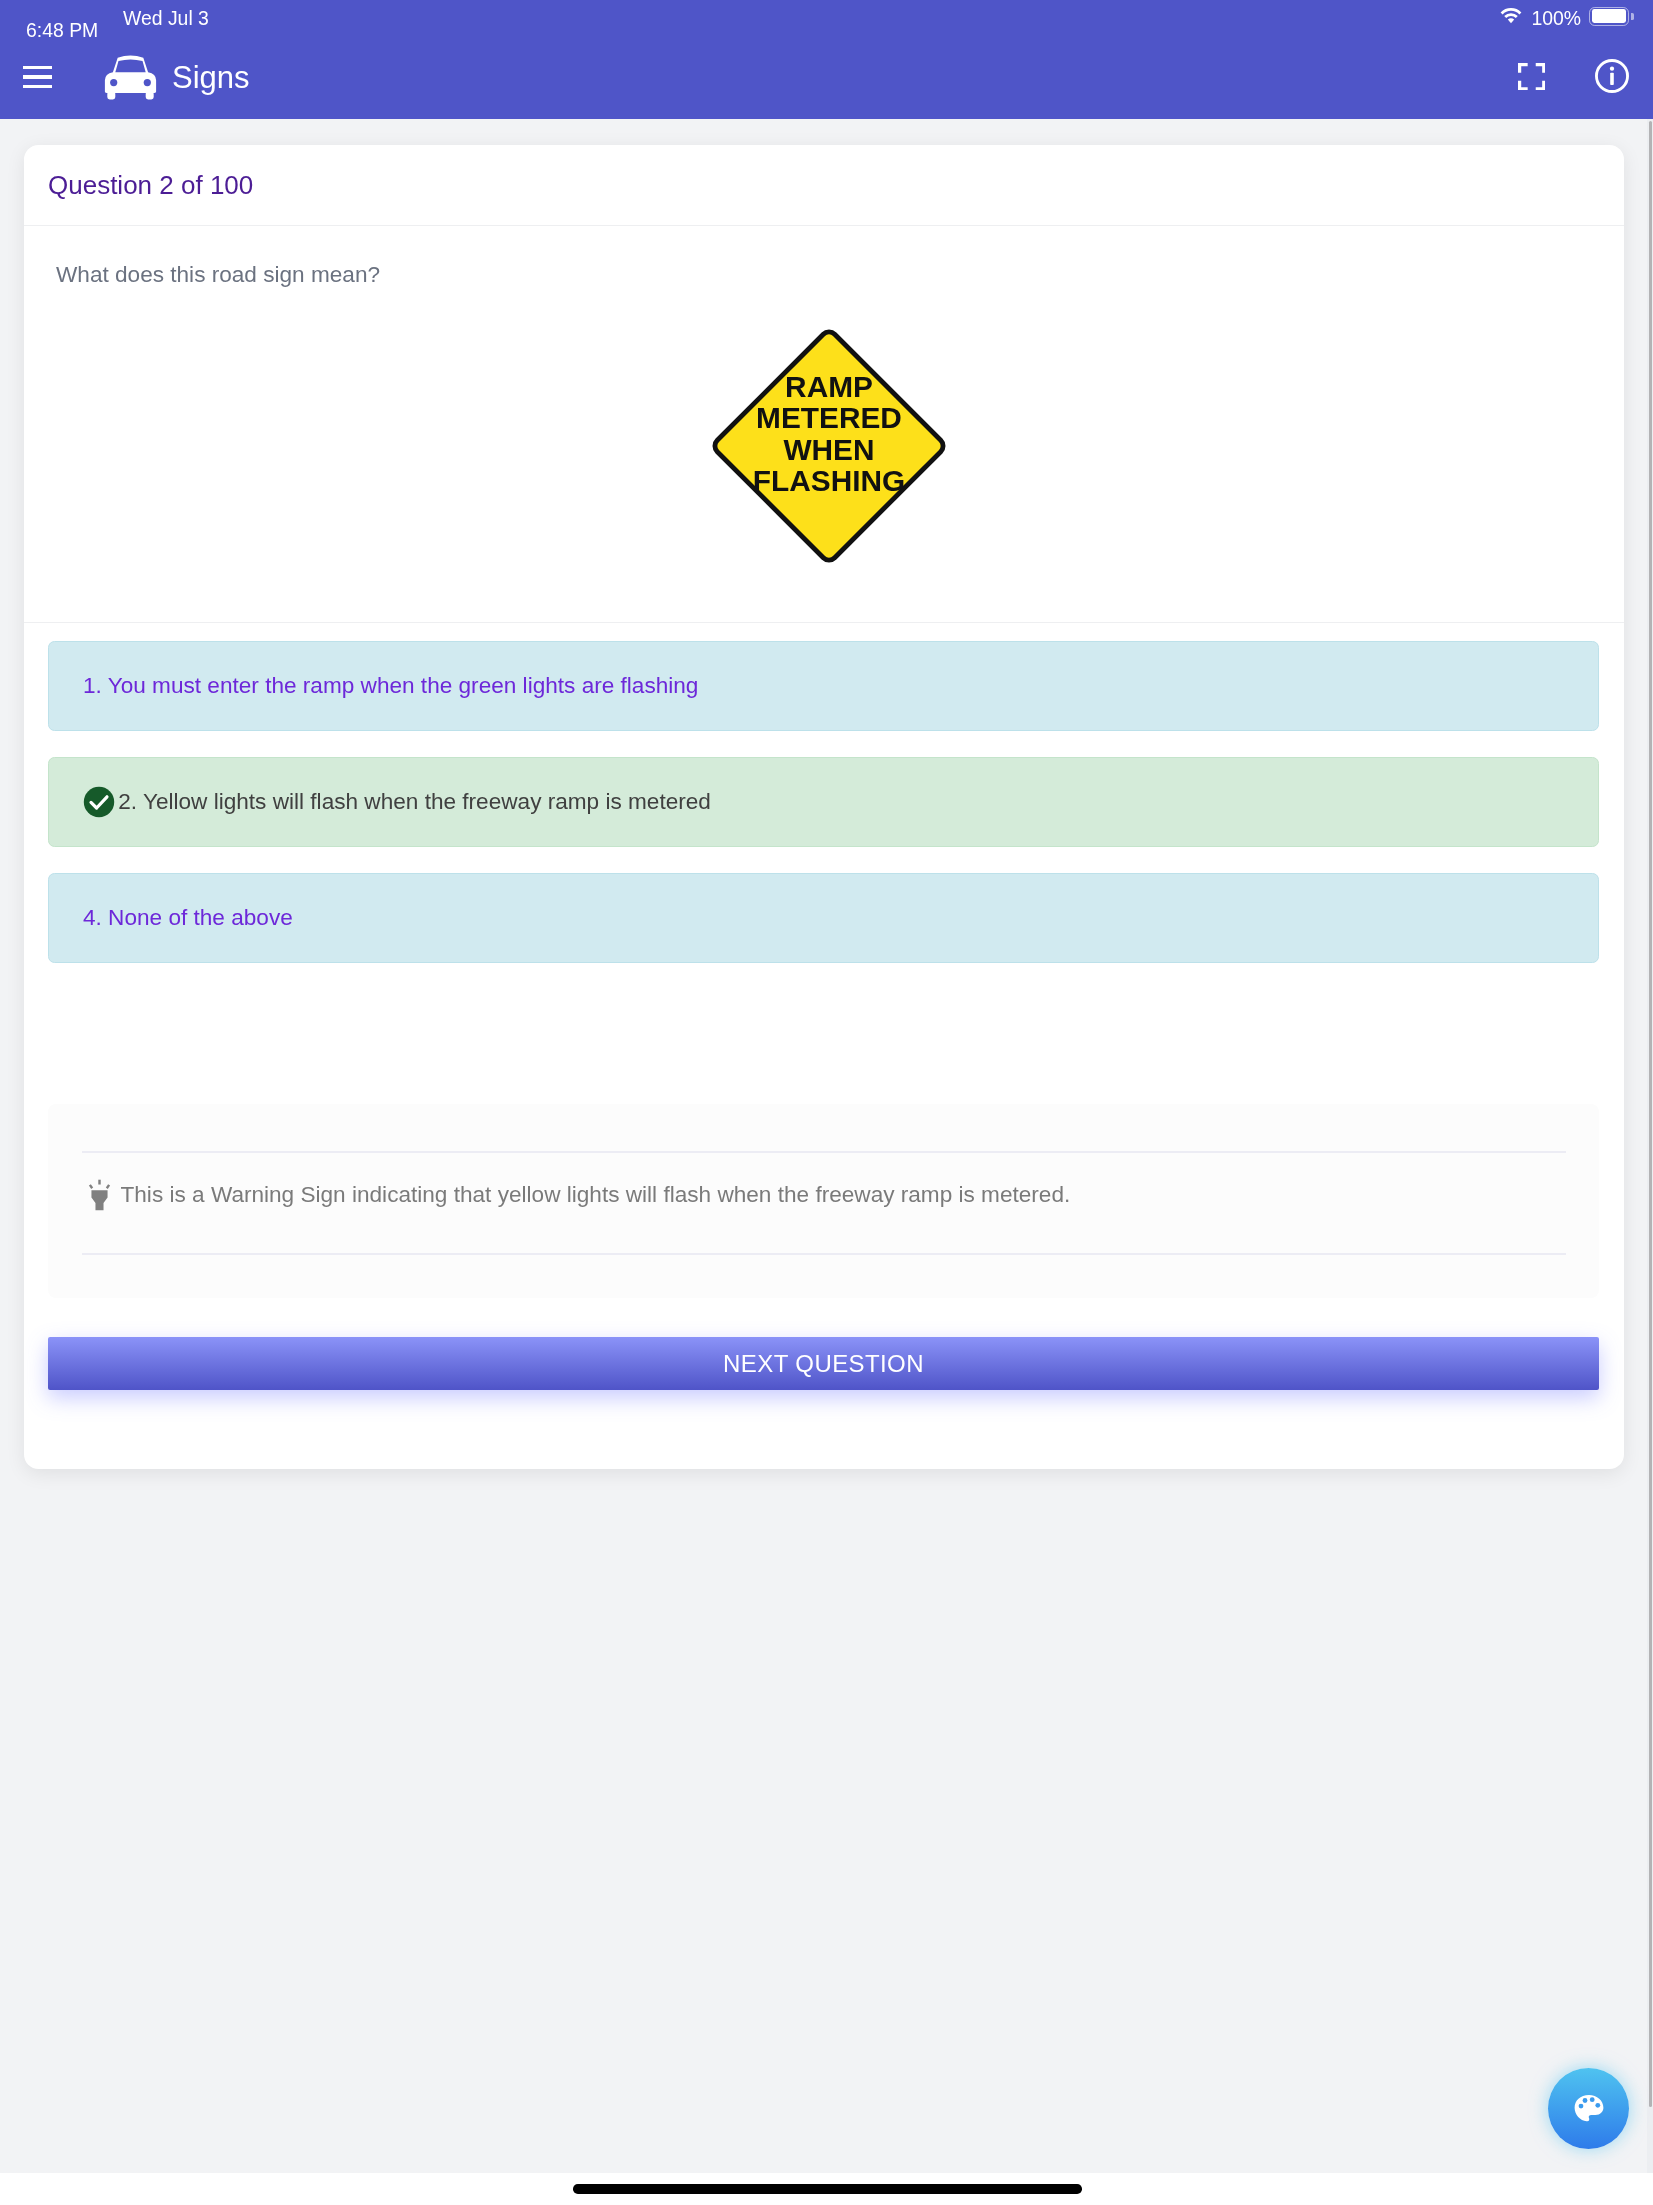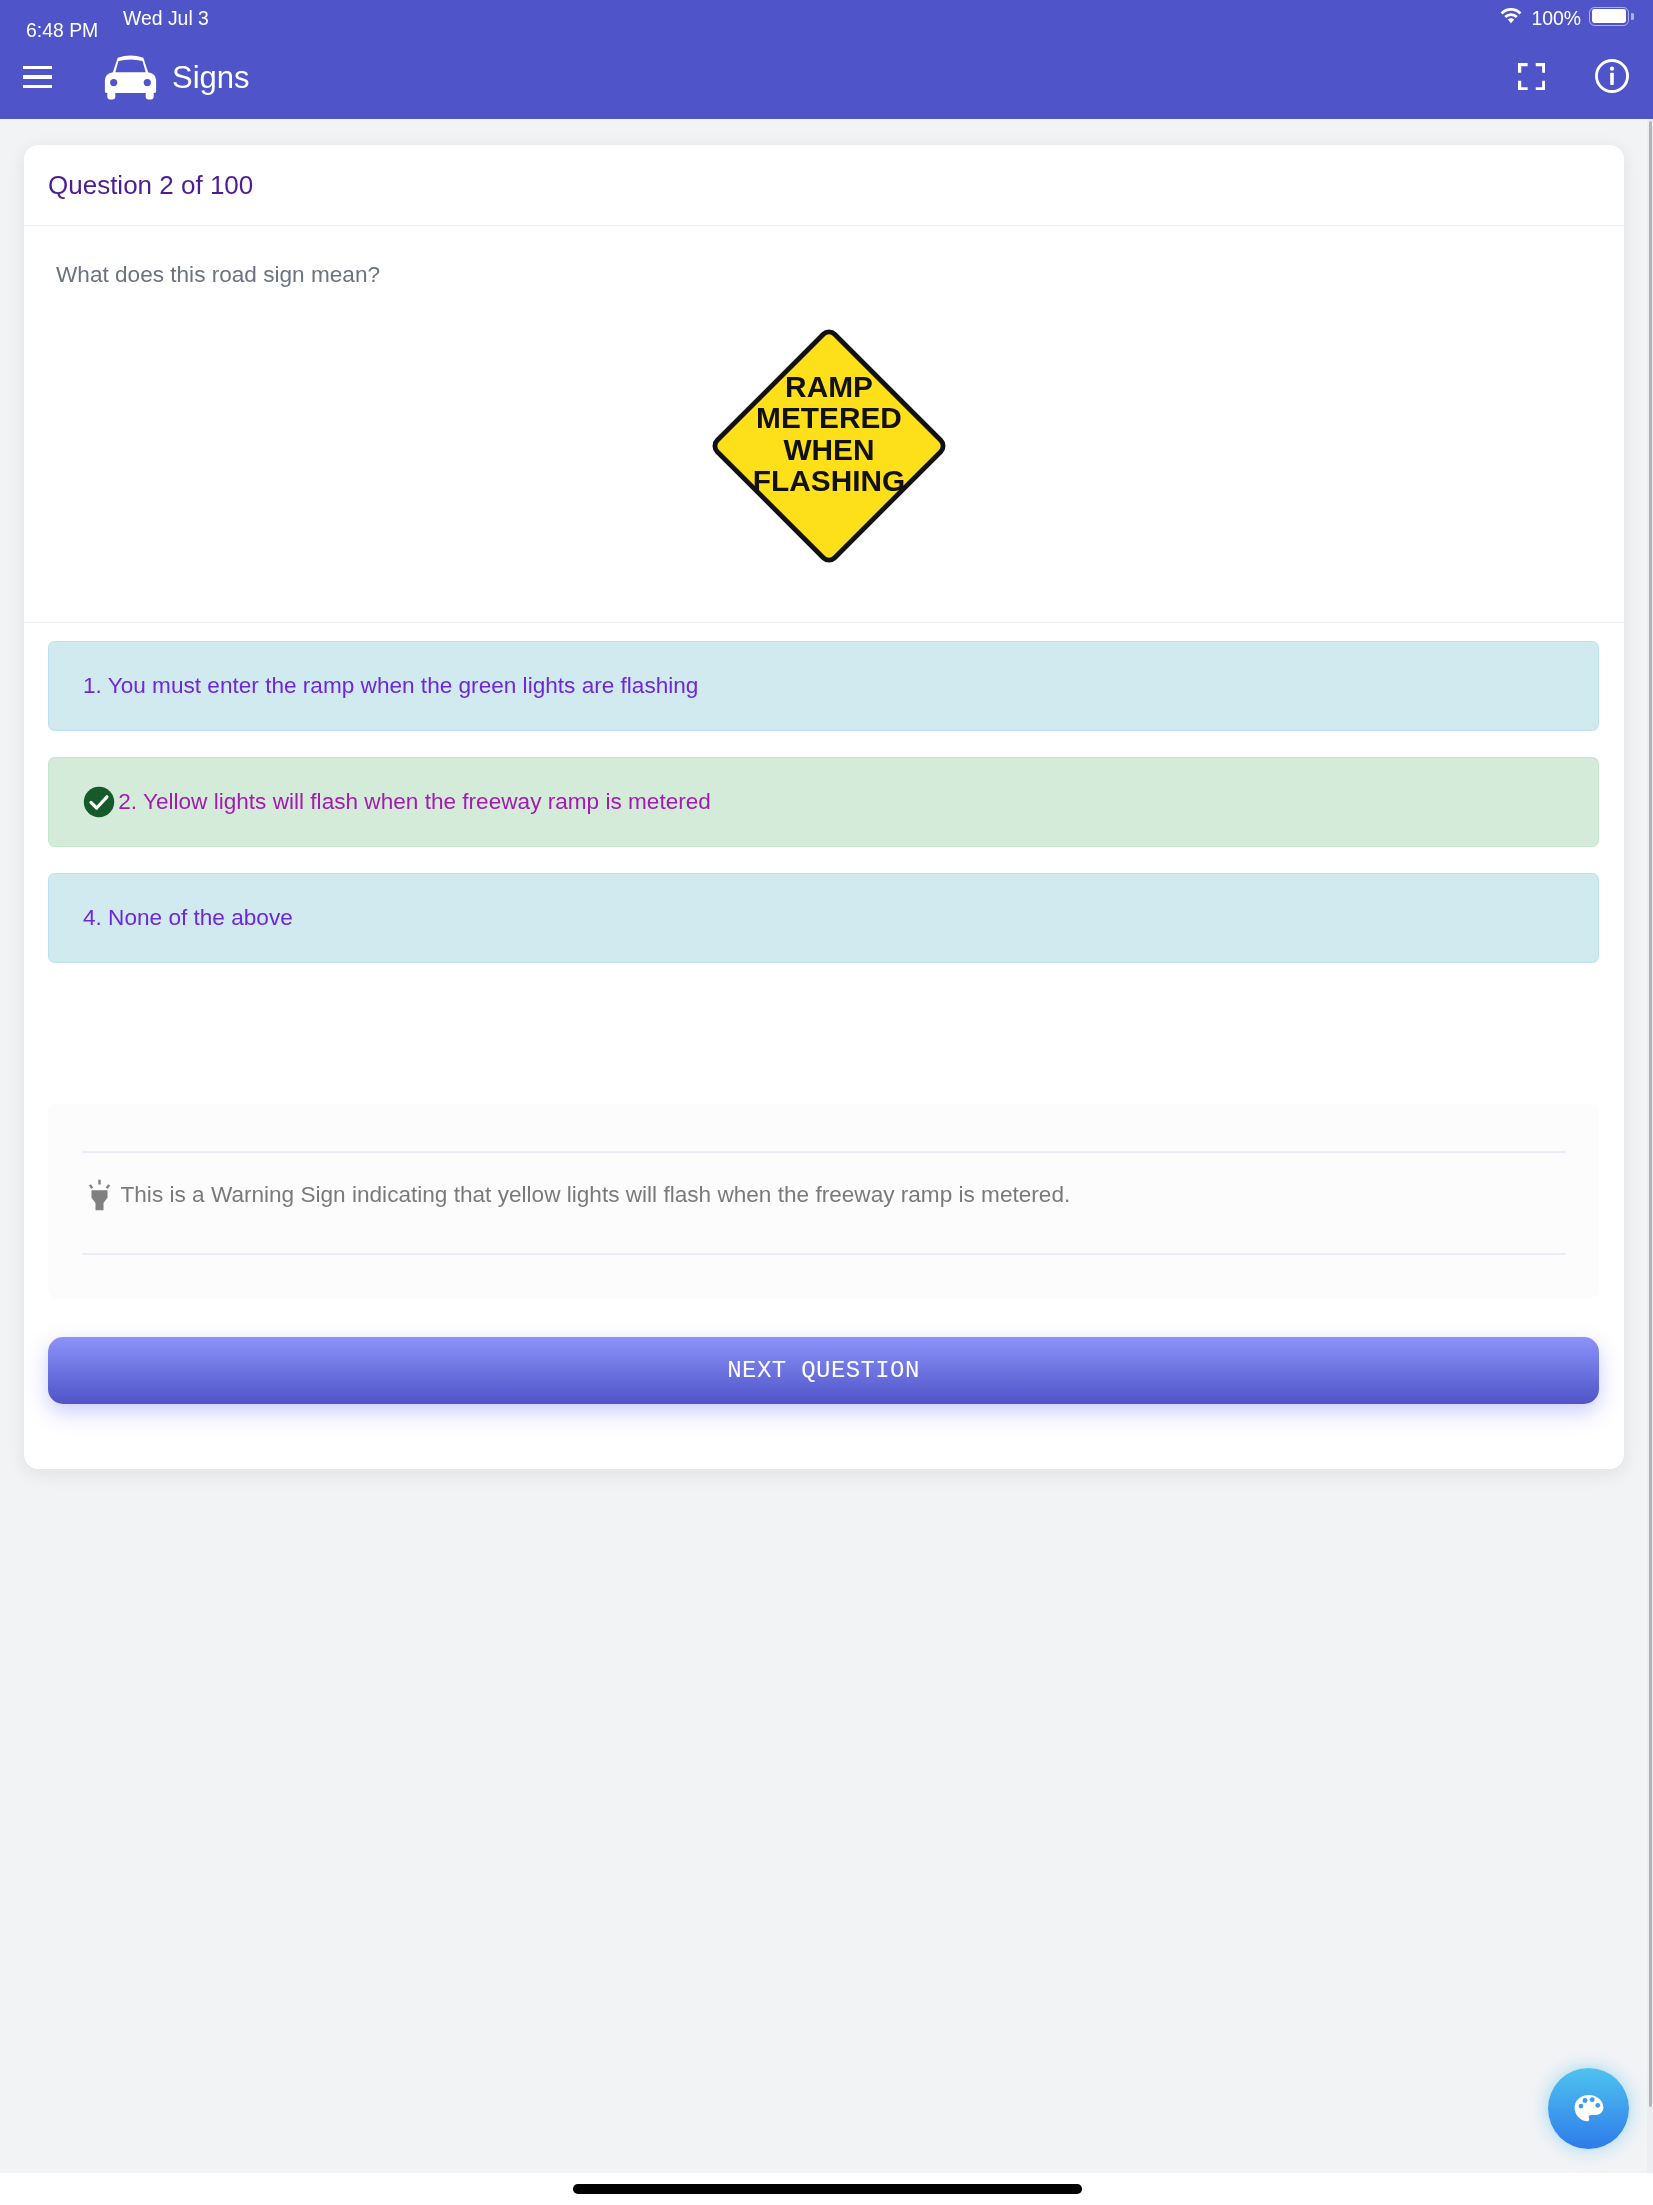--- a/index.html
+++ b/index.html
@@ -53,43 +53,43 @@
   .question-text { position: absolute; left: 32px; top: 36px; font-size: 22.6px; color: #6b7280; }
   .sign-wrap { position: absolute; left: 672px; top: 87px; width: 266px; height: 266px; }
 
   .answers { position: absolute; left: 24px; top: 496px; width: 1551px; }
   .answer {
     height: 90px; border-radius: 6.5px; margin-bottom: 26px;
     display: flex; align-items: center; padding-left: 34px;
     font-size: 22.6px; cursor: pointer;
   }
   .answer.info { background: #d1eaf0; border: 1.6px solid #bde1ea; color: #6d28d9; }
-  .answer.correct { background: #d4ebd9; border: 1.6px solid #c4e4cb; color: #a21caf; padding-left: 34px; }
+  .answer.correct { background: #d4ebd9; border: 1.6px solid #c4e4cb; color: #404040; padding-left: 34px; }
   .check-icon { width: 32px; height: 32px; margin-right: 3.2px; flex-shrink: 0; }
 
   .explain-box {
     position: absolute; left: 24px; top: 959px; width: 1551px; height: 194px;
     background: #fcfcfc; border-radius: 8px;
   }
   .explain-rule { position: absolute; left: 34px; width: 1484px; height: 1.6px; background: #ececf4; }
   .explain-row {
     position: absolute; left: 37px; top: 74px; display: flex; align-items: center; gap: 6.5px;
     font-size: 22.6px; color: #7a7a7a;
   }
   .bulb-icon { width: 29px; height: 34px; }
 
   .next-btn {
-    position: absolute; left: 24px; top: 1192px; width: 1551px; height: 67px;
-    border-radius: 15px; border: none;
+    position: absolute; left: 24px; top: 1192px; width: 1551px; height: 53px;
+    border-radius: 2px; border: none;
     background: linear-gradient(to bottom, #8b93f8, #4f54c8);
     color: #fff; font-size: 24px; letter-spacing: 0.4px;
     display: flex; align-items: center; justify-content: center;
     box-shadow: 0 8px 21px rgba(100,110,255,0.35);
     cursor: pointer;
-    font-family: Liberation Mono, monospace;
+    font-family: Liberation Sans, sans-serif;
   }
 
   .fab {
     position: absolute; left: 1548px; top: 2068px; width: 81px; height: 81px; border-radius: 50%;
     background: linear-gradient(to bottom, #4fc3f0, #2e7bea);
     box-shadow: 0 0 18px rgba(79,195,240,0.55);
     display: flex; align-items: center; justify-content: center; cursor: pointer;
   }
   .home-area { position: absolute; left: 0; top: 2173px; width: 1653px; height: 32px; background: #fff; }
   .home-indicator { position: absolute; left: 573px; top: 2184px; width: 509px; height: 9.7px; background: #000; border-radius: 4.8px; }

